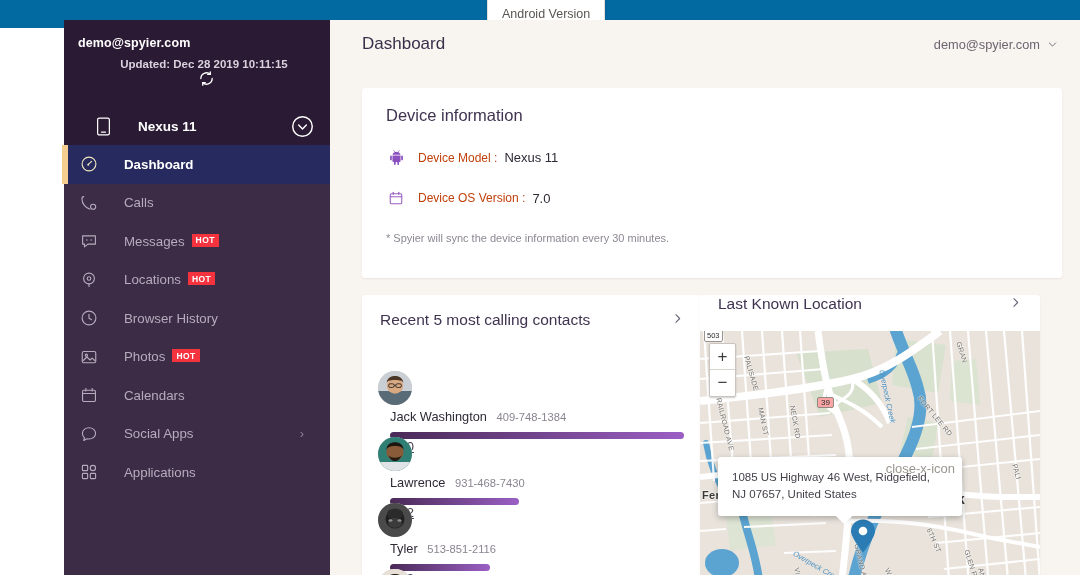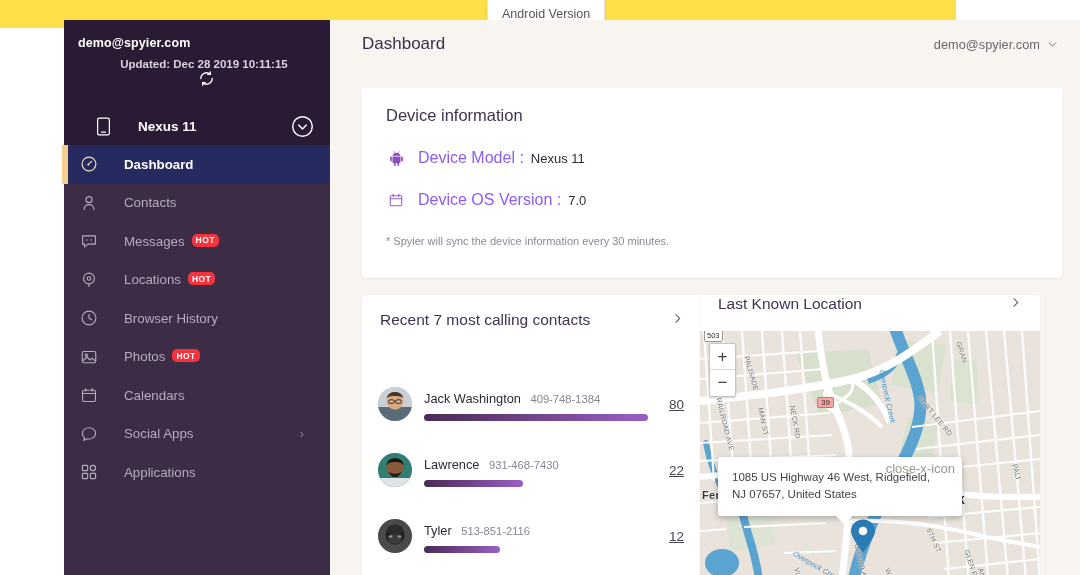--- a/index.html
+++ b/index.html
@@ -7,22 +7,22 @@
     width: 1080px; height: 575px;
     overflow: hidden;
     background: #ffffff;
     font-family: "Liberation Sans", sans-serif;
     -webkit-font-smoothing: antialiased;
   }
   .app { position: relative; width: 1080px; height: 575px; background:#ffffff; }
 
   
   .tab-strip {
-    position:absolute; left:0; top:0; width:956px; height:28px;
-    background:#fde047;
+    position:absolute; left:0; top:0; width:1080px; height:28px;
+    background:#0369a1;
   }
   .tab-chip {
     position:absolute; left:487px; top:0px; height:28px;
     padding:0 14px;
     background:#ffffff;
     border:1px solid #e6e0da; border-top:none;
     display:flex; align-items:center;
     font-size:12.5px; color:#5a5550;
     box-shadow:0 1px 3px rgba(0,0,0,0.10);
     white-space:nowrap;
@@ -64,21 +64,21 @@
     background:#262a5e; color:#ffffff; font-weight:bold;
   }
   .nav-item.active::before {
     content:""; position:absolute; left:-2px; top:0; bottom:0; width:6px;
     background:#f5cd8f;
   }
   .hot {
     display:inline-block; margin-left:7px;
     background:#f5333f; color:#fff;
     font-size:8.5px; font-weight:bold; letter-spacing:.4px;
-    padding:1.5px 4px 1.5px 4px; border-radius:5px;
+    padding:1.5px 4px 1.5px 4px; border-radius:0;
     vertical-align:middle; position:relative; top:-1px;
   }
   .nav-arrow { margin-left:auto; margin-right:26px; color:#8b7f93; font-size:13px;}
 
   
   .main {
     position:absolute; left:330px; top:20px; right:0; bottom:0;
     background:#f8f4f0;
     overflow:hidden;
   }
@@ -96,42 +96,42 @@
     box-shadow:0 1px 2px rgba(120,100,110,.10);
   }
 
   .dev-card {
     position:absolute; left:32px; top:68px; width:700px; height:190px;
     padding:18px 0 0 24px;
   }
   .dev-title { font-size:16.5px; color:#3f3350; }
   .dev-row { display:flex; align-items:center; margin-top:24px; }
   .dev-row .di { width:20px; display:flex; justify-content:center; }
-  .dev-label { margin-left:12px; font-size:16px; color:#8b5cf6; }
+  .dev-label { margin-left:12px; font-size:12px; color:#c2410c; }
   .dev-value { margin-left:7px; font-size:13px; color:#2f2a36; }
   .dev-note { margin-top:26px; font-size:11px; color:#8d8793; }
 
   .contacts-card {
     position:absolute; left:32px; top:275px; width:340px; height:330px;
     padding:16px 0 0 0;
   }
   .loc-card {
     position:absolute; left:370px; top:275px; width:340px; height:330px;
     padding:0; overflow:hidden;
   }
   .card-head {
     display:flex; align-items:flex-start;
     padding:0 18px 0 18px; height:52px;
   }
   .card-head .ch-title { font-size:15.5px; color:#3f3350; }
   .card-head .ch-arrow { margin-left:auto; color:#6b6375; font-size:15px; }
 
   .contact-list { padding:8px 18px 0 16px; }
   .contact {
-    display:flex; align-items:center; height:66px;
+    display:flex; height:66px;flex-direction:column;
   }
   .avatar {
     width:34px; height:34px; border-radius:50%;
     flex:none; overflow:hidden; position:relative;
     background:#cfcac6;
   }
   .c-body { flex:1; margin-left:12px; padding-top:2px; }
   .c-name { font-size:12.8px; color:#2f2a36; white-space:nowrap; }
   .c-phone { font-size:11.2px; color:#8a8490; margin-left:5px; }
   .c-bar-wrap { margin-top:7px; height:7px; }
@@ -240,30 +240,30 @@
         <span class="nav-ic">
           <svg width="18" height="18" viewBox="0 0 24 24" fill="none" stroke="#f3e9bf" stroke-width="1.5">
             <circle cx="12" cy="12" r="9.2"></circle>
               <path d="M15.5 8.6L11 12.6" stroke-linecap="round"></path>
               <circle cx="11" cy="13" r="1.3" fill="#f3e9bf" stroke="none"></circle>
           </svg>
         </span>
         <span class="nav-label">Dashboard</span>
       </div>
 
-
-      <div class="nav-item">
-        <span class="nav-ic">
-          <svg width="18" height="18" viewBox="0 0 24 24" fill="none" stroke="#b6acbd" stroke-width="1.5">
-            <circle cx="12" cy="7.5" r="4"></circle>
-              <path d="M5.5 20.5c0-3.8 2.9-6.3 6.5-6.3s6.5 2.5 6.5 6.3" stroke-linecap="round"></path>
-          </svg>
-        </span>
-        <span class="nav-label">Contacts</span>
-      </div>
+      <div class="nav-item">
+        <span class="nav-ic">
+          <svg width="18" height="18" viewBox="0 0 24 24" fill="none" stroke="#b6acbd" stroke-width="1.5" stroke-linecap="round">
+            <path d="M5 3.5c-1.6 0-2.4 1.3-2.4 3 0 6.4 5.2 12.5 10.4 13.6"></path>
+            <circle cx="17.5" cy="17" r="3.4"></circle>
+          </svg>
+        </span>
+        <span class="nav-label">Calls</span>
+      </div>
+
 
       <div class="nav-item">
         <span class="nav-ic">
           <svg width="18" height="18" viewBox="0 0 24 24" fill="none" stroke="#b6acbd" stroke-width="1.5">
             <path d="M3.5 5.2h17v11h-10l-4.5 3.6v-3.6h-2.5z" stroke-linejoin="round"></path>
             <circle cx="9.2" cy="10.7" r="1" fill="#b6acbd" stroke="none"></circle>
               <circle cx="14.8" cy="10.7" r="1" fill="#b6acbd" stroke="none"></circle>
           </svg>
         </span>
         <span class="nav-label">Messages</span>
@@ -386,21 +386,21 @@
         </span>
         <span class="dev-label">Device OS Version :</span>
         <span class="dev-value">7.0</span>
       </div>
 
       <div class="dev-note">* Spyier will sync the device information every 30 minutes.</div>
     </div>
 
     <div class="card contacts-card">
       <div class="card-head">
-        <span class="ch-title">Recent 7 most calling contacts</span>
+        <span class="ch-title">Recent 5 most calling contacts</span>
         <span class="ch-arrow">
           <svg width="13" height="13" viewBox="0 0 24 24" fill="none" stroke="#6b6375" stroke-width="2" stroke-linecap="round" stroke-linejoin="round">
               <path d="M9 5l7 7-7 7"></path>
             </svg>
         </span>
       </div>
 
       <div class="contact-list">
 
         <div class="contact">

